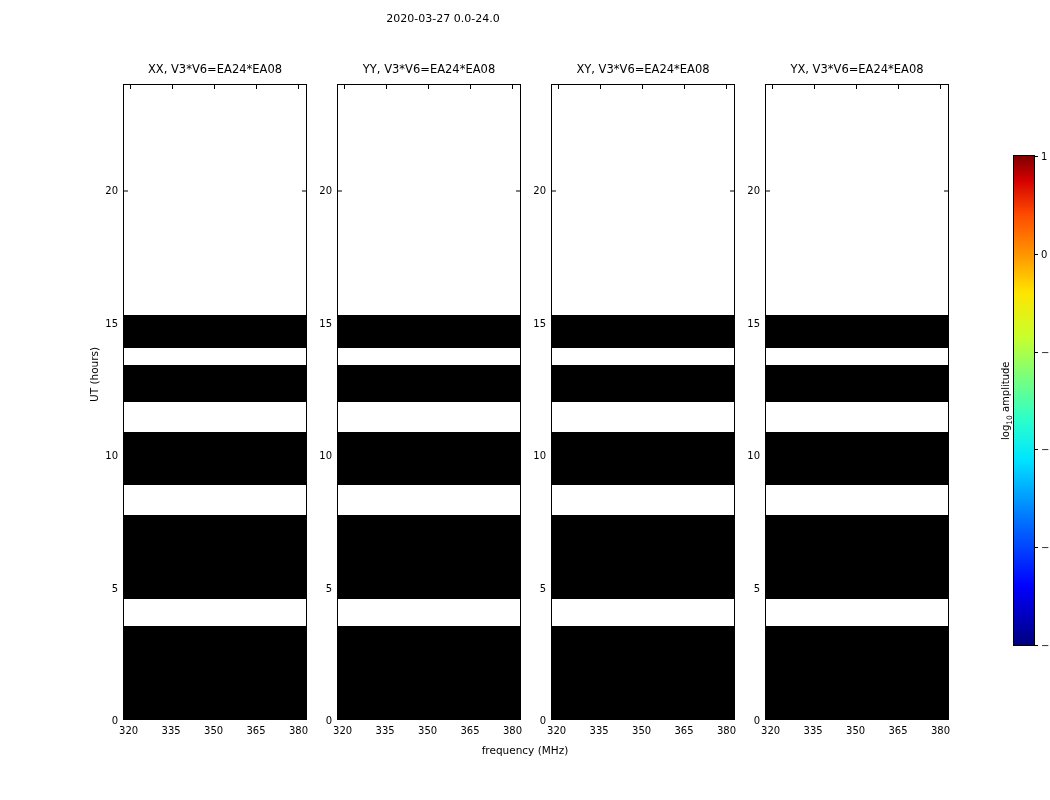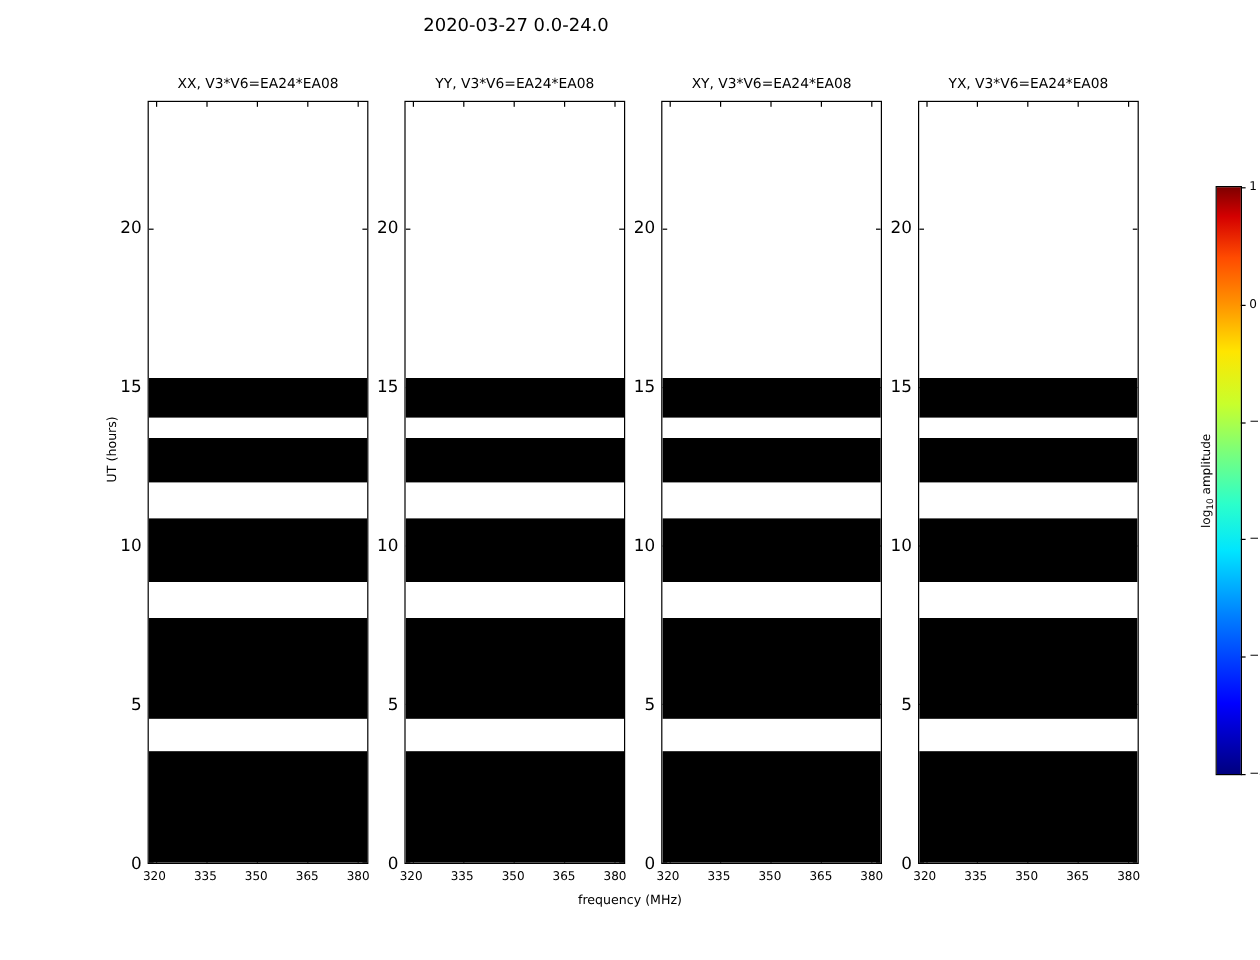--- a/index.html
+++ b/index.html
@@ -11,24 +11,24 @@
     width: 1050px;
     height: 800px;
     position: relative;
     font-family: "DejaVu Sans", sans-serif;
     color: #000000;
     overflow: hidden;
   }
   .suptitle {
     position: absolute;
     top: 12px;
-    left: 0;
+    left: 13px;
     width: 860px;
     text-align: center;
-    font-size: 15px;
+    font-size: 11px;
     color: #000;
   }
   .panel {
     position: absolute;
     top: 84px;
     height: 636px;
     width: 184px;
   }
   .panel-title {
     position: absolute;
@@ -55,21 +55,21 @@
     left: 0;
     bottom: 0;
     width: 100%;
     height: 100%;
   }
   .ytick-label {
     position: absolute;
     right: 100%;
     margin-right: 5px;
     transform: translateY(-50%);
-    font-size: 14px;
+    font-size: 10px;
     white-space: nowrap;
   }
   .ytick-mark {
     position: absolute;
     left: 0;
     width: 4px;
     height: 1px;
     background: #000;
     transform: translateY(-0.5px);
   }

